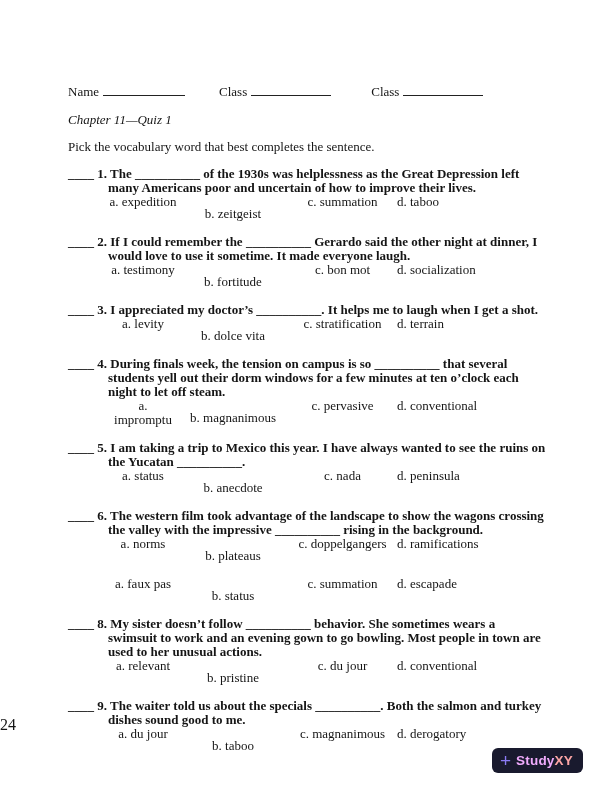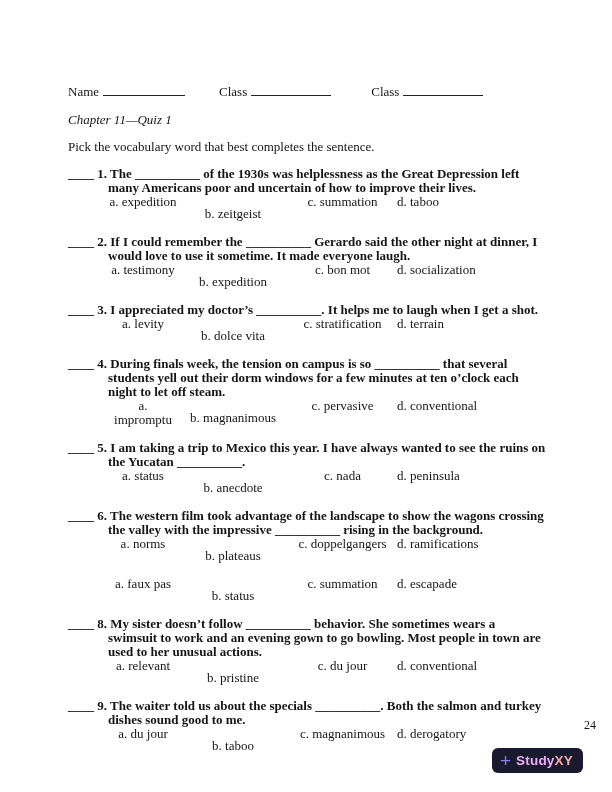--- a/index.html
+++ b/index.html
@@ -50,22 +50,22 @@
   .opt.col-b { width: 110px; margin-top: 12px; }
   .opt.col-c { width: 109px; }
   .opt.col-d { width: auto; }
 
   
   .page-number {
     position: absolute;
     top: 718px;
     left: 0;
     width: 596px;
-    text-align: right;
-    font-size: 12px;
+    text-align: left;
+    font-size: 16px;
   }
   .brand-logo {
     position: absolute;
     top: 748px;
     right: 29px;
     height: 25px;
     background: #191a2e;
     border-radius: 6px;
     display: flex;
     align-items: center;
@@ -98,21 +98,21 @@
 
   <div class="instructions">Pick the vocabulary word that best completes the sentence.</div>
 
   <div class="question">
     <div class="q-line"><span class="q-lead">____ 1.</span> <span>The __________ of the 1930s was helplessness as the Great Depression left many Americans poor and uncertain of how to improve their lives.</span></div>
     <div class="q-opts"><span class="opt col-a">a. expedition</span><span class="opt col-b">b. zeitgeist</span><span class="opt col-c">c. summation</span><span class="opt col-d">d. taboo</span></div>
   </div>
 
   <div class="question">
     <div class="q-line"><span class="q-lead">____ 2.</span> <span>If I could remember the __________ Gerardo said the other night at dinner, I would love to use it sometime. It made everyone laugh.</span></div>
-    <div class="q-opts"><span class="opt col-a">a. testimony</span><span class="opt col-b">b. expedition</span><span class="opt col-c">c. bon mot</span><span class="opt col-d">d. socialization</span></div>
+    <div class="q-opts"><span class="opt col-a">a. testimony</span><span class="opt col-b">b. fortitude</span><span class="opt col-c">c. bon mot</span><span class="opt col-d">d. socialization</span></div>
   </div>
 
   <div class="question">
     <div class="q-line"><span class="q-lead">____ 3.</span> <span>I appreciated my doctor’s __________. It helps me to laugh when I get a shot.</span></div>
     <div class="q-opts"><span class="opt col-a">a. levity</span><span class="opt col-b">b. dolce vita</span><span class="opt col-c">c. stratification</span><span class="opt col-d">d. terrain</span></div>
   </div>
 
   <div class="question">
     <div class="q-line"><span class="q-lead">____ 4.</span> <span>During finals week, the tension on campus is so __________ that several students yell out their dorm windows for a few minutes at ten o’clock each night to let off steam.</span></div>
     <div class="q-opts"><span class="opt col-a">a. impromptu</span><span class="opt col-b">b. magnanimous</span><span class="opt col-c">c. pervasive</span><span class="opt col-d">d. conventional</span></div>

